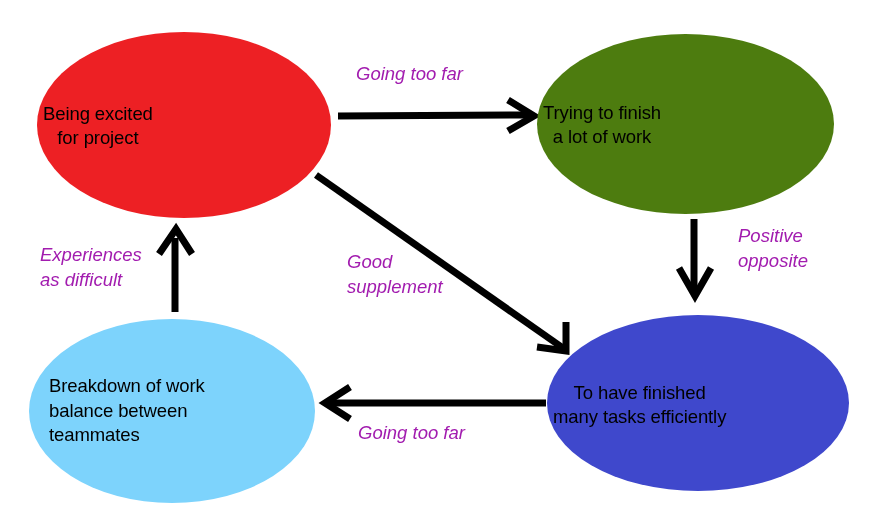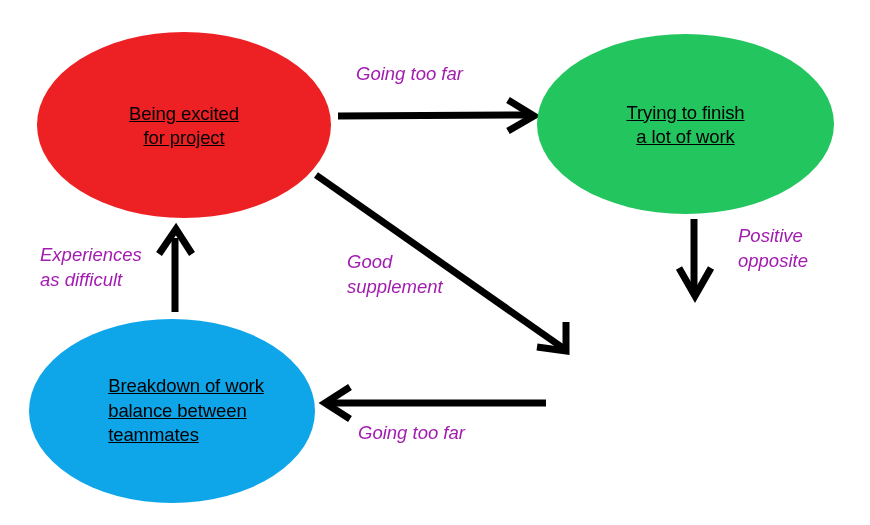--- a/index.html
+++ b/index.html
@@ -22,25 +22,24 @@
     position: absolute;
     left: 0;
     top: 0;
     width: 870px;
     height: 525px;
   }
   .node-ellipse {
     position: absolute;
     display: flex;
     align-items: center;
-    justify-content: center;
+    justify-content: flex-start;
     border-radius: 50%;
     box-sizing: border-box;
     z-index: 2;
-    text-decoration: underline;
   }
   .node-label {
     text-align: center;
     color: #000000;
     font-family: "Liberation Sans", sans-serif;
     font-size: 18.5px;
     line-height: 1.32;
     letter-spacing: -0.1px;
     white-space: pre-line;
     padding: 0 6px;
@@ -113,31 +112,35 @@
       <line x1="316" y1="175" x2="563" y2="348" stroke="#000000" stroke-width="7" stroke-linecap="butt"></line>
       <polyline points="537,347 566,351 566,322" fill="none" stroke="#000000" stroke-width="7" stroke-linecap="butt" stroke-linejoin="miter"></polyline>
     </g>
   </svg>
 
   <div class="node-ellipse" id="node-red" style="background: rgb(237, 32, 36);">
     <div class="node-label">Being excited
 for project</div>
   </div>
 
-  <div class="node-ellipse" id="node-green" style="background: #22c55e;">
+  <div class="node-ellipse" id="node-green" style="background: #4d7c0f;">
     <div class="node-label">Trying to finish
 a lot of work</div>
   </div>
 
-  <div class="node-ellipse" id="node-yellow" style="background: #0ea5e9;">
+  <div class="node-ellipse" id="node-yellow" style="background: #7dd3fc;">
     <div class="node-label">Breakdown of work
 balance between
 teammates</div>
   </div>
 
+  <div class="node-ellipse" id="node-blue" style="background: rgb(63, 72, 204);">
+    <div class="node-label">To have finished
+many tasks efficiently</div>
+  </div>
 
   <div class="edge-label" id="label-going-too-far-top">Going too far</div>
 
   <div class="edge-label" id="label-positive-opposite">Positive
 opposite</div>
 
   <div class="edge-label" id="label-going-too-far-bottom">Going too far</div>
 
   <div class="edge-label" id="label-experiences-difficult">Experiences
 as difficult</div>

